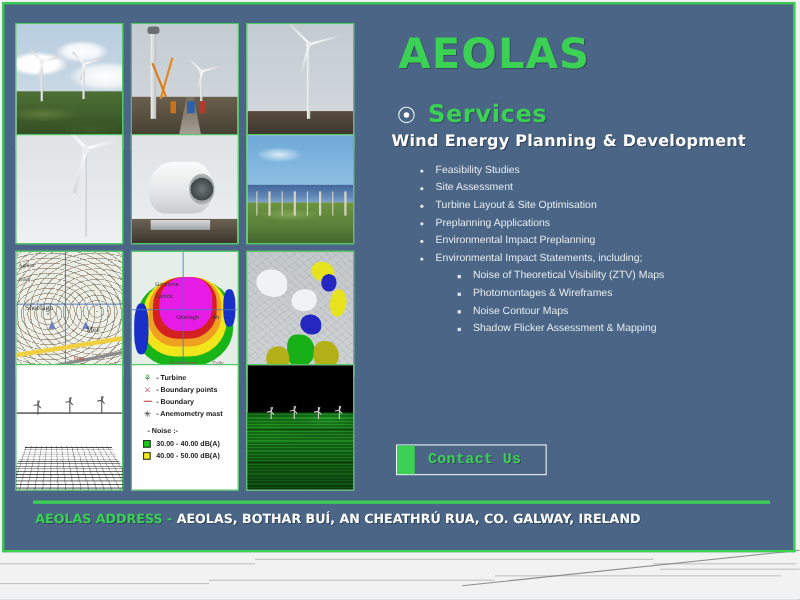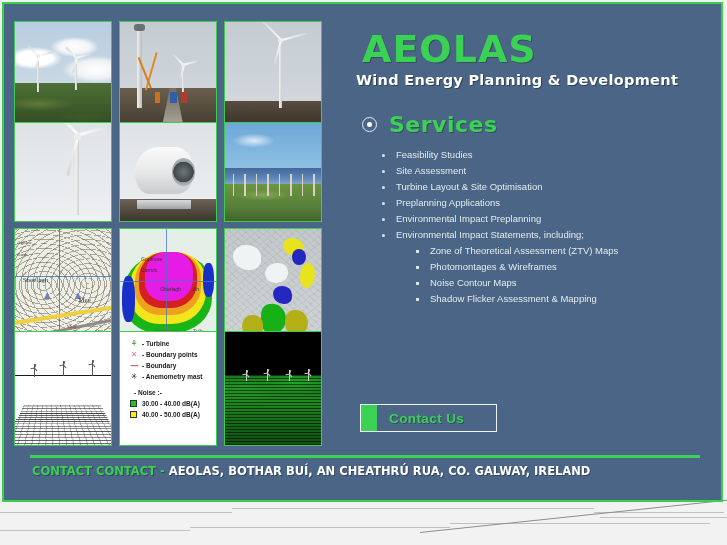--- a/index.html
+++ b/index.html
@@ -364,21 +364,21 @@
     left: 356px; top: 400px;
     width: 137px; height: 28px;
     border: 1.5px solid #eef2f6;
     box-sizing: border-box;
     display:flex; align-items:center;
   }
   #contact-btn .bar {
     width: 16px; height: 100%; background:#3ad154; flex:0 0 auto;
   }
   #contact-btn .lbl {
-    font-family:Liberation Sans, sans-serif;
+    font-family:Liberation Mono, monospace;
     font-size: 13.5px; font-weight:bold; color:#3ad154;
     letter-spacing:.4px; margin-left: 12px;
     text-shadow: 1px 1px 0 rgba(0,0,0,.25);
   }
 
   
   #footer-rule {
     position:absolute; left: 26px; top: 451px;
     width: 670px; height: 3px; background:#3ad154;
   }
@@ -632,51 +632,51 @@
             <b style="background:#cfcfcf;transform:rotate(140deg);"></b>
             <b style="background:#cfcfcf;transform:rotate(260deg);"></b>
           </div>
         </div>
       </div>
 
     </div>
 
     <div id="content">
       <div id="brand-title">AEOLAS</div>
-      <div id="brand-sub">Wind Energy Planning &amp; Development</div>
-
       <div id="services-head">
         <span id="services-bullet"></span>
         <span id="services-title">Services</span>
       </div>
+
+      <div id="brand-sub">Wind Energy Planning &amp; Development</div>
 
       <ul class="svc">
         <li><span>Feasibility Studies</span></li>
         <li><span>Site Assessment</span></li>
         <li><span>Turbine Layout &amp; Site Optimisation</span></li>
         <li><span>Preplanning Applications</span></li>
         <li><span>Environmental Impact Preplanning</span></li>
         <li>
           <span>Environmental Impact Statements, including;</span>
           <ul>
-            <li><span>Zone of Theoretical Assessment (ZTV) Maps</span></li>
+            <li><span>Noise of Theoretical Visibility (ZTV) Maps</span></li>
             <li><span>Photomontages &amp; Wireframes</span></li>
             <li><span>Noise Contour Maps</span></li>
             <li><span>Shadow Flicker Assessment &amp; Mapping</span></li>
           </ul>
         </li>
       </ul>
     </div>
 
     <div id="contact-btn">
       <span class="bar"></span>
       <span class="lbl">Contact Us</span>
     </div>
 
     <div id="footer-rule"></div>
     <div id="footer">
       <div>
-        <span class="k">CONTACT CONTACT</span><span class="k"> - </span><span class="v">AEOLAS, BOTHAR BUÍ, AN CHEATHRÚ RUA, CO. GALWAY, IRELAND</span>
+        <span class="k">AEOLAS ADDRESS</span><span class="k"> - </span><span class="v">AEOLAS, BOTHAR BUÍ, AN CHEATHRÚ RUA, CO. GALWAY, IRELAND</span>
       </div>
     </div>
 
   </div>
 </div>
 
 </body></html>

